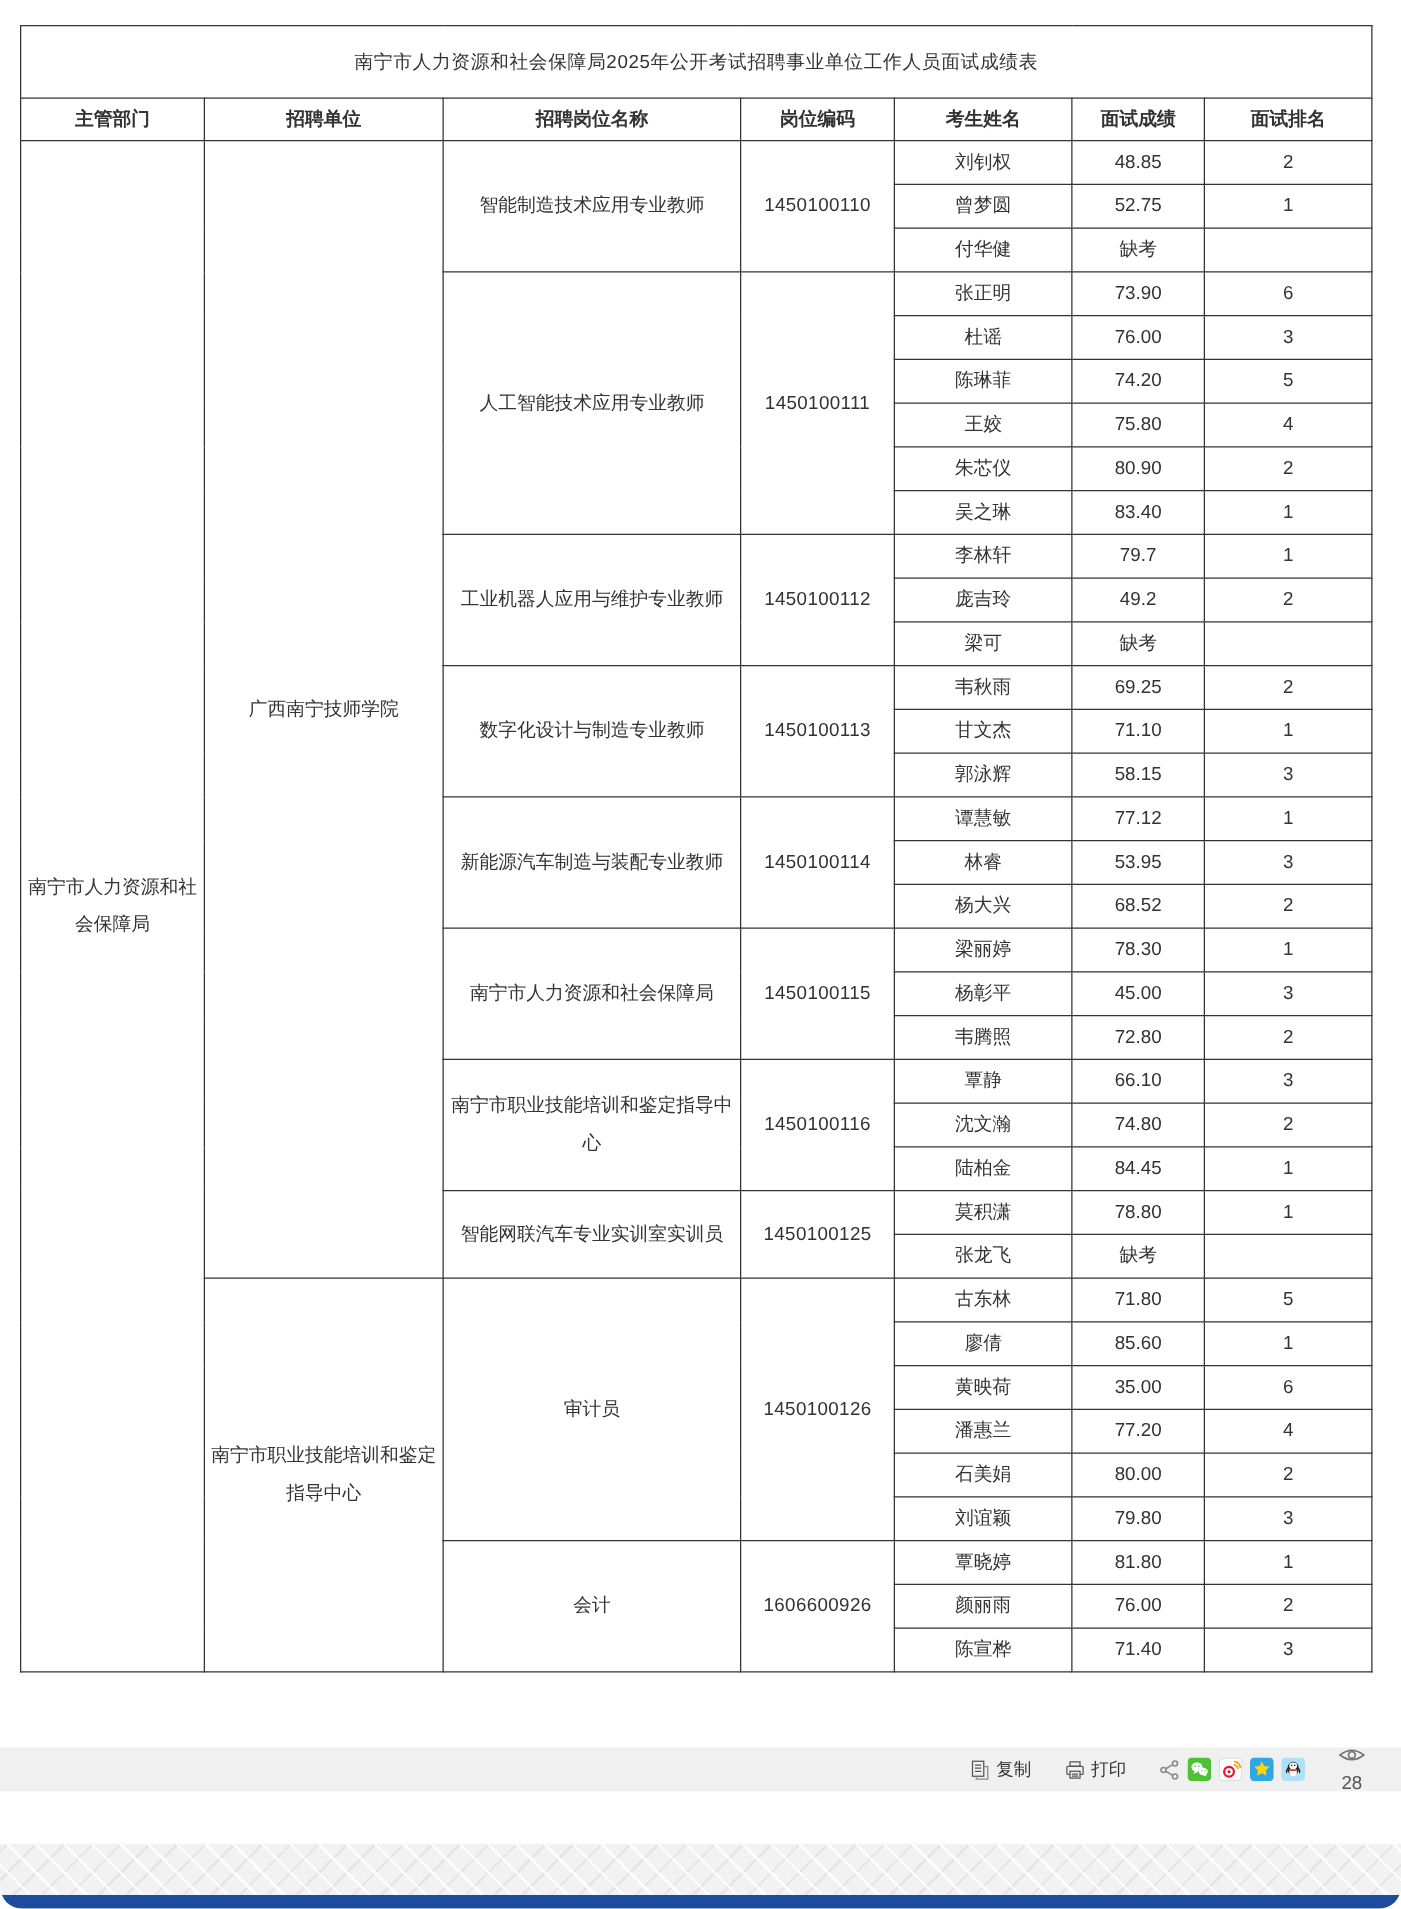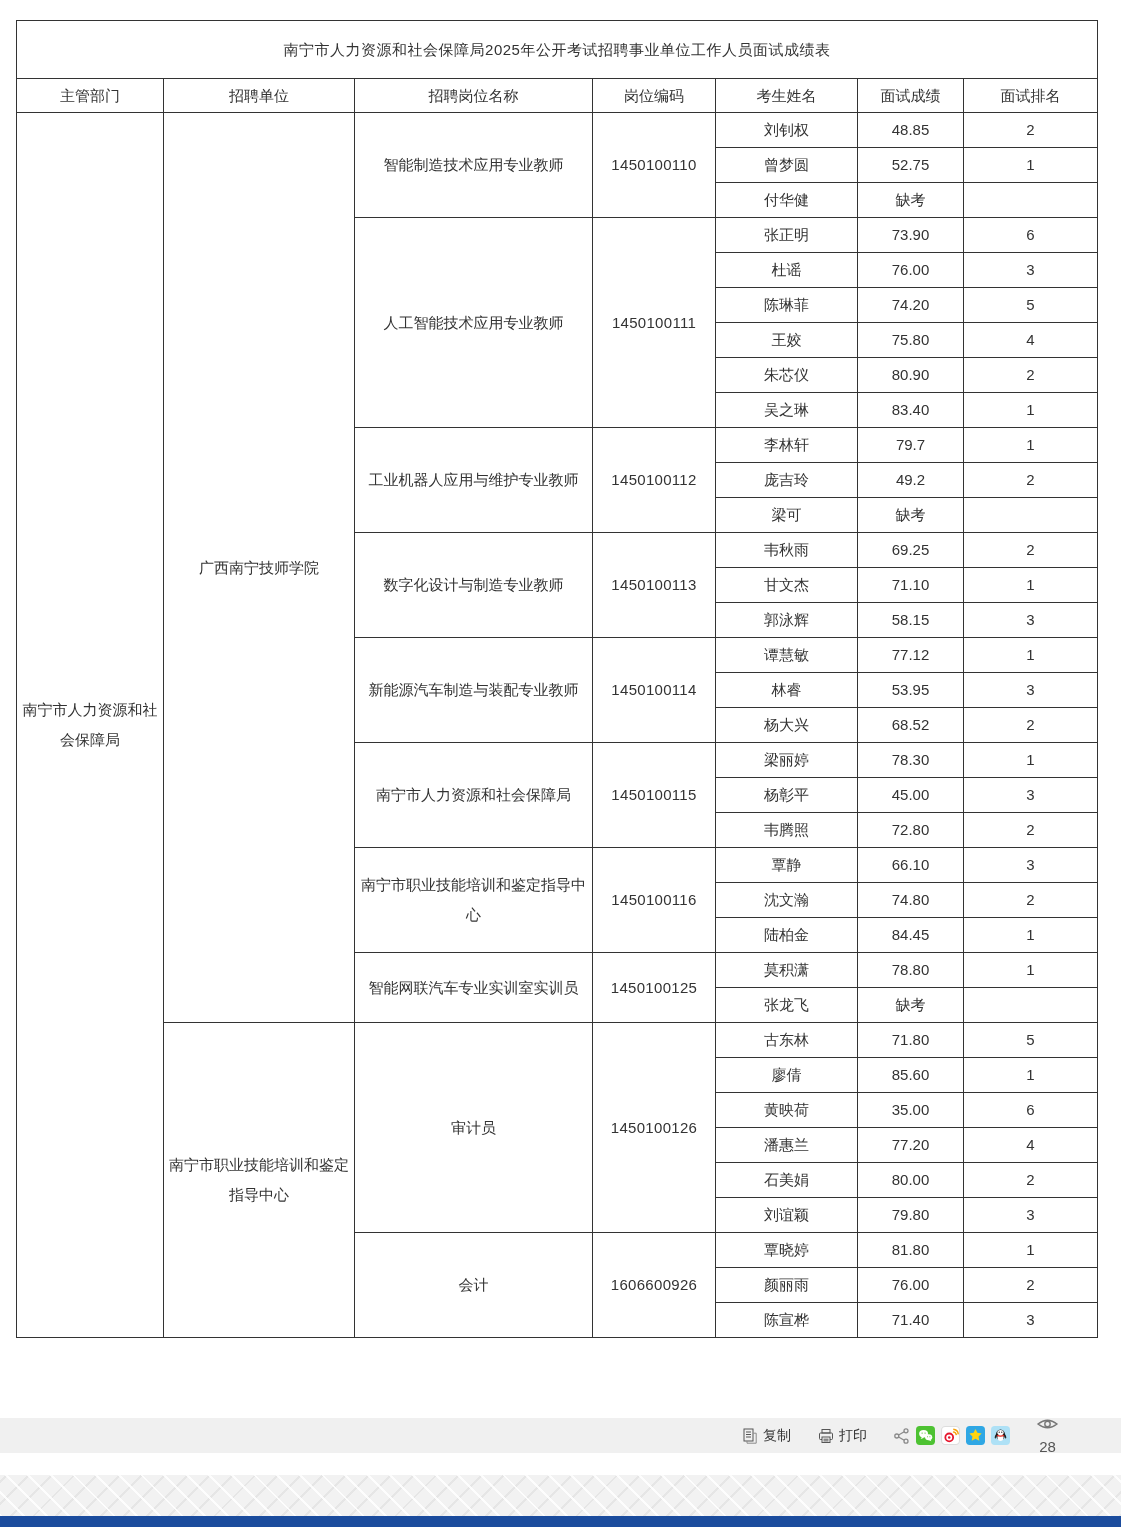--- a/index.html
+++ b/index.html
@@ -1,42 +1,42 @@
 <!DOCTYPE html>
 <html><head>
 <meta charset="utf-8">
 <style>
   html,body{margin:0;padding:0;}
   body{
     width:1121px;height:1527px;background:#ffffff;
     font-family:"Liberation Sans","DejaVu Sans",sans-serif;color:#333;
   }
-  .page{position:relative;width:1121px;height:1527px;overflow:hidden;background:#fff;}
+  .page{position:relative;width:1121px;height:1527px;overflow:hidden;background:#fff;border-radius:18px;}
 
   
   table.results{
     position:absolute;left:16px;top:20px;width:1081px;
     border-collapse:collapse;table-layout:fixed;
   }
   table.results td{
     border:1px solid #333;text-align:center;vertical-align:middle;
     font-size:15px;line-height:30px;padding:0 4px;color:#333;
     word-break:break-all;
   }
   td.title-cell{height:57px;font-size:16px;line-height:24px;letter-spacing:.5px;}
-  tr.hdr-row{height:34px;}
+  tr.hdr-row{height:34px;font-weight:bold;}
   tr.data-row{height:35px;}
   td.pos-cell{padding:0 16px;}
   td.code-cell{letter-spacing:.3px;}
 
   
   .toolbar{
     position:absolute;left:0;top:1398px;width:1121px;height:35px;
     background:#f0f0f0;display:flex;align-items:center;justify-content:flex-end;
-    box-sizing:border-box;padding-right:62px;gap:26px;font-size:14px;color:#333;margin-top:20px;
+    box-sizing:border-box;padding-right:28px;gap:26px;font-size:14px;color:#333;
   }
   .tool-item{display:flex;align-items:center;gap:4px;cursor:pointer;}
   .share-group{display:flex;align-items:center;gap:6px;}
   .views{display:flex;align-items:center;gap:6px;color:#555;font-size:15px;flex-direction:column;}
   .icon{display:inline-flex;align-items:center;justify-content:center;}
 
   
   .pattern-band{
     position:absolute;left:0;top:1475px;width:1121px;height:41px;
     background-color:#f2f2f2;

